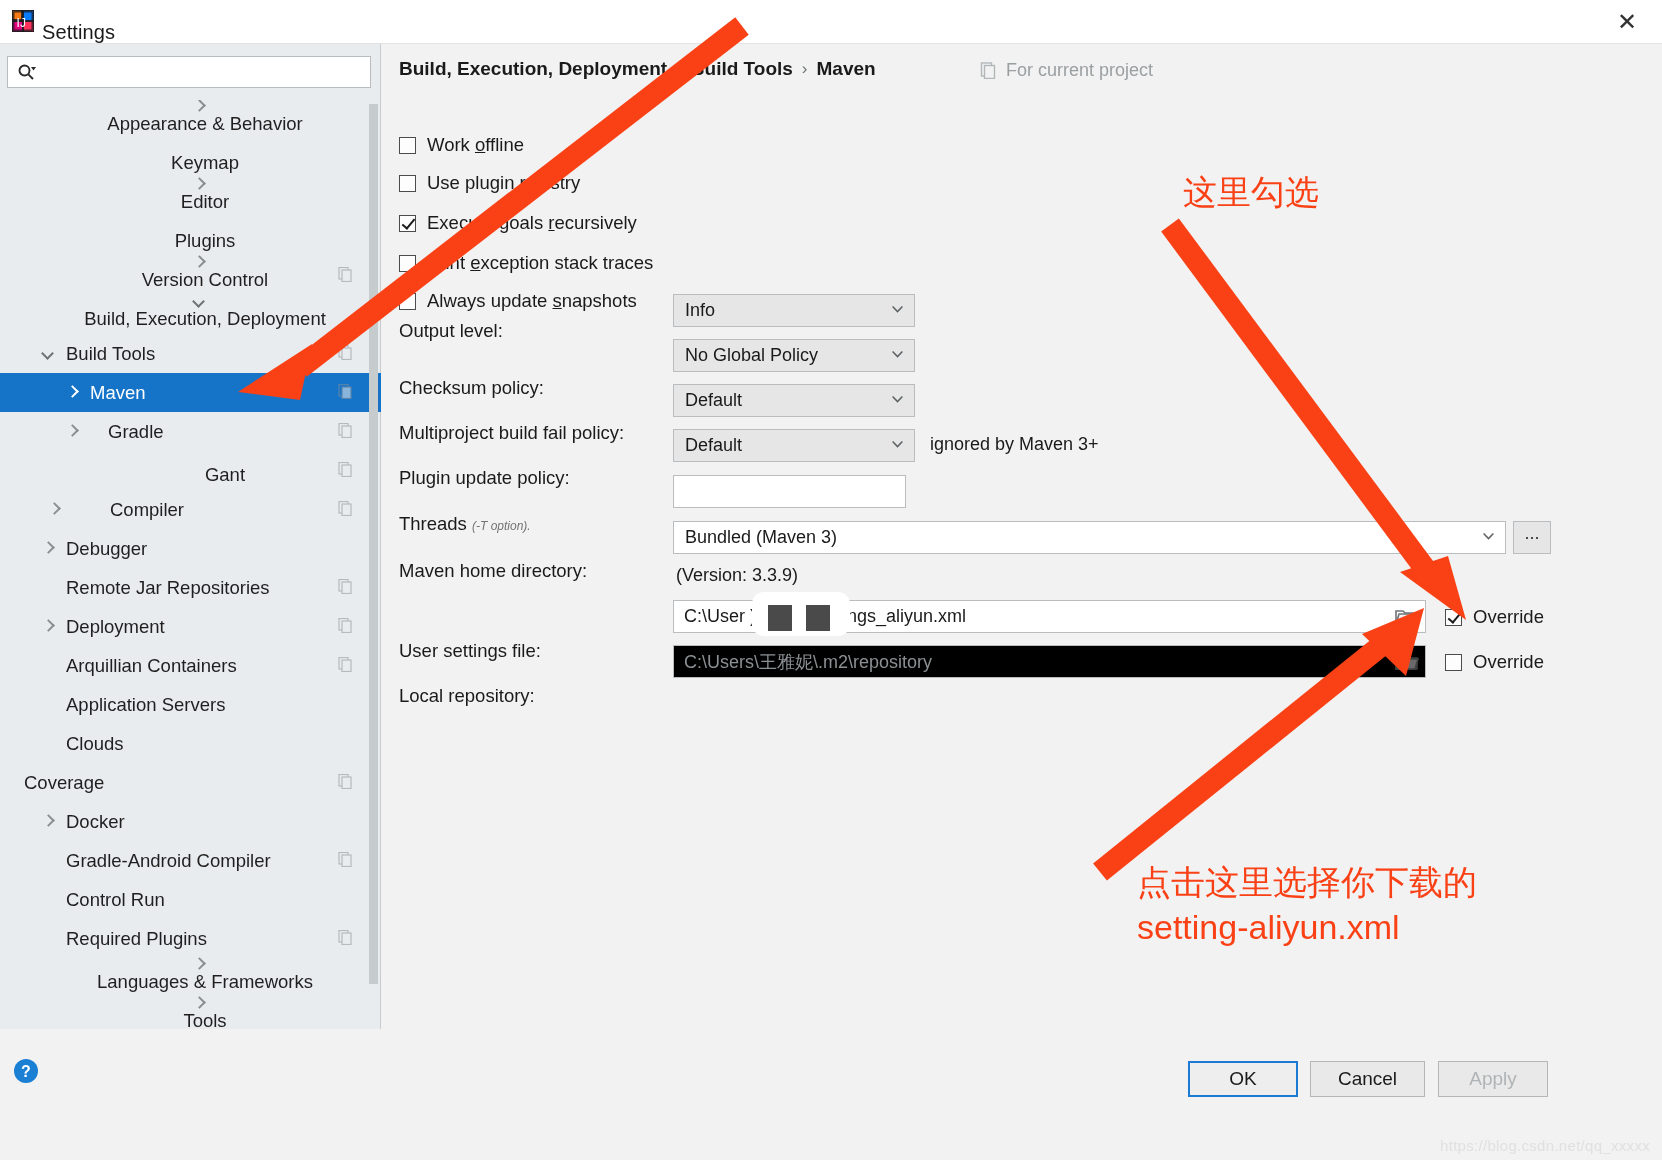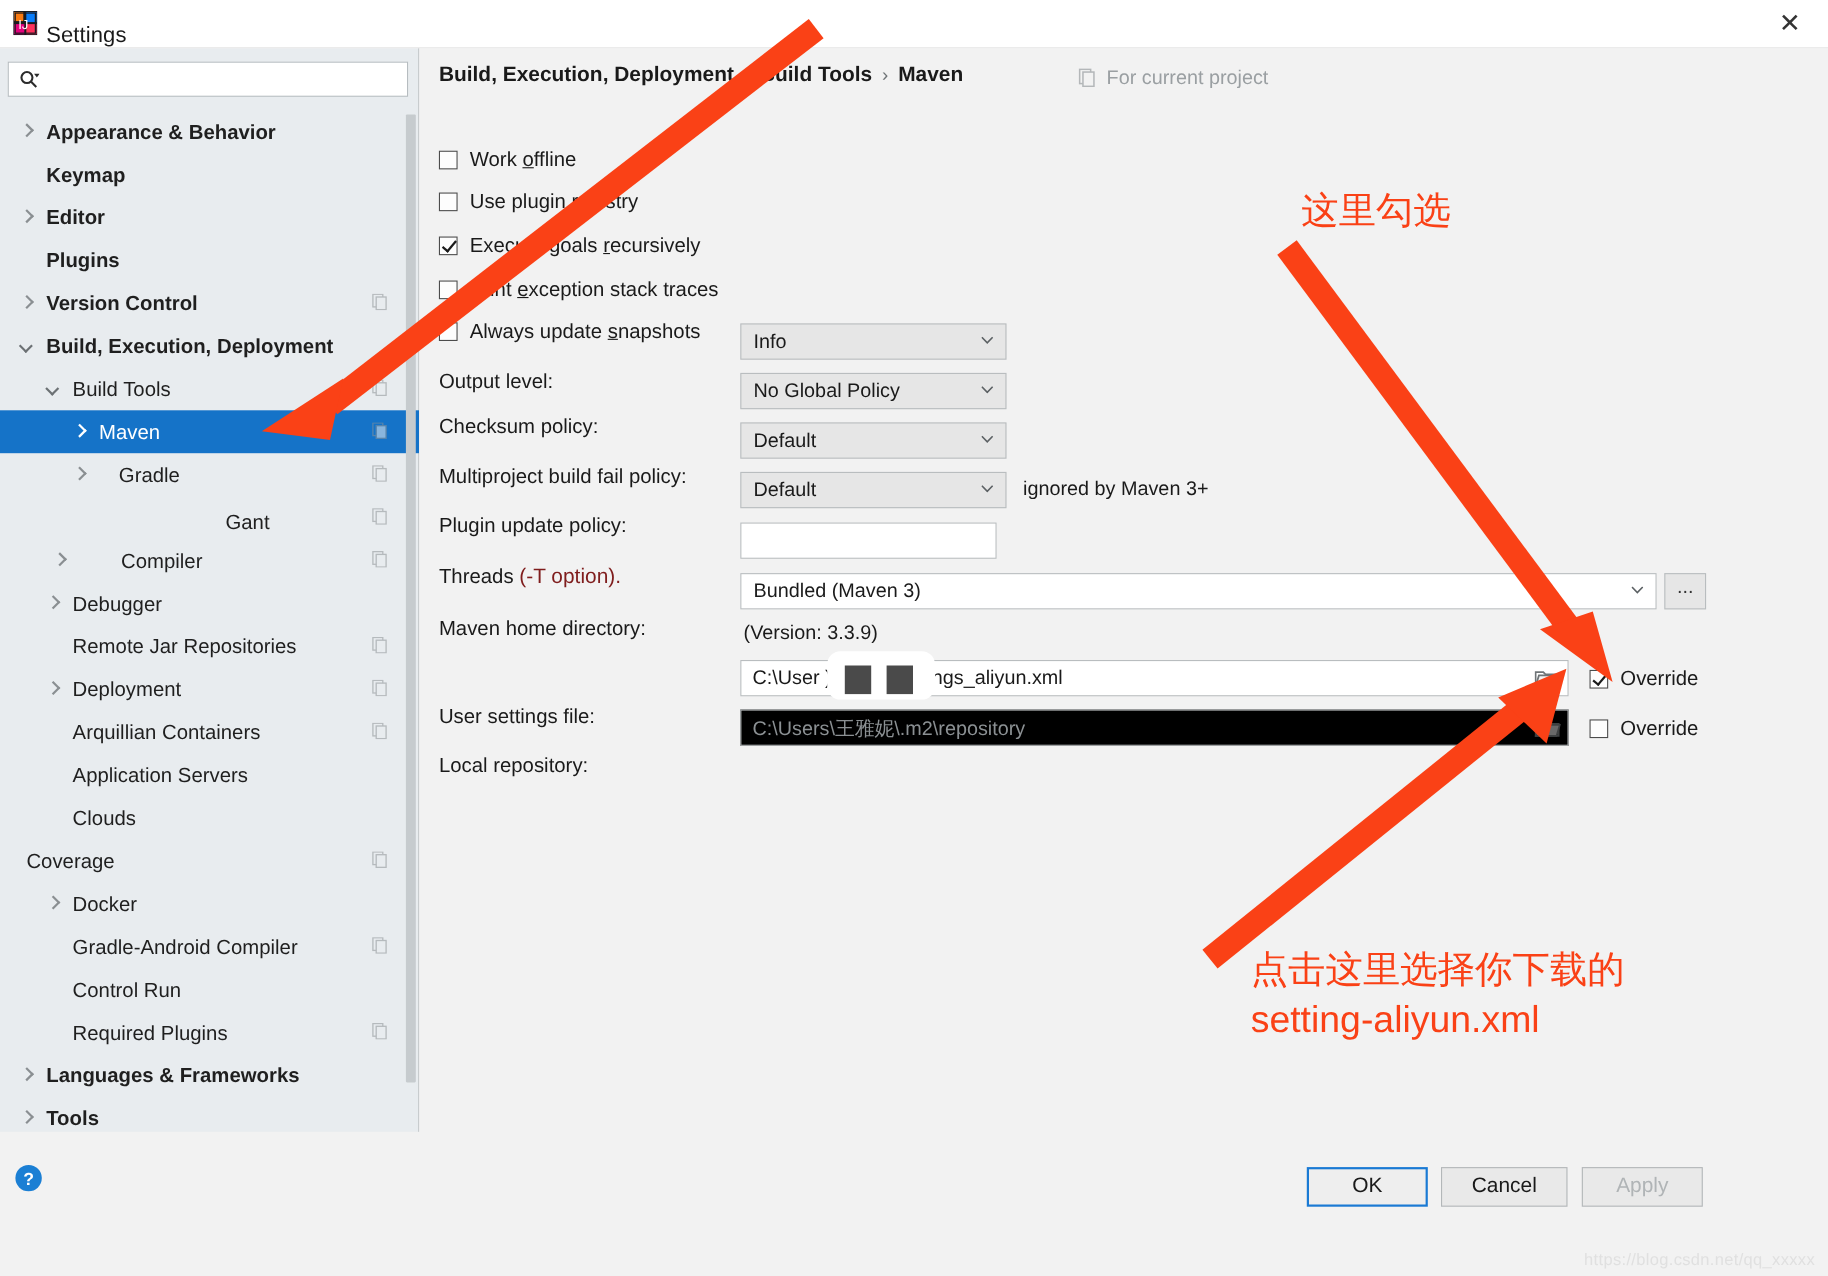--- a/index.html
+++ b/index.html
@@ -67,21 +67,21 @@
     overflow: hidden;
   }
   .tree-item {
     position: relative;
     height: 39px;
     display: flex; align-items: center;
     cursor: pointer;
     font-size: 18.5px;
     color: #1f1f1f;
   }
-  .tree-item.bold { font-weight: bold; }
+  .tree-item.bold { font-weight: normal; flex-direction: column; }
   .tree-item.selected {
     background: #1573c8;
     color: #ffffff;
   }
   .arrow {
     width: 13px; height: 13px;
     flex: 0 0 13px;
     position: relative;
   }
   .arrow.right::before {
@@ -168,21 +168,21 @@
     transform: rotate(40deg);
   }
   .u { text-decoration: underline; }
 
   .field-label {
     position: absolute; left: 17px;
     font-size: 18.5px; color: #1a1a1a;
     white-space: nowrap;
   }
   .field-label .sub {
-    font-size: 19px; color: #7f1d1d;
+    font-size: 12px; font-style: italic; color: #737373;
   }
 
   .combo {
     position: absolute;
     height: 33px;
     background: #e6e6e6;
     border: 1px solid #b9bdbf;
     display: flex; align-items: center;
     font-size: 18px; color: #1a1a1a;
     padding-left: 11px;
@@ -495,21 +495,21 @@
         <div class="check-row" style="top: 208px;">
           <span class="cb"></span>
           <span><span>Print </span><span class="u">e</span><span>xception stack traces</span></span>
         </div>
         <div class="check-row" style="top: 246px;">
           <span class="cb"></span>
           <span><span>Always update </span><span class="u">s</span><span>napshots</span></span>
         </div>
       </div>
 
-    <div class="field-label" style="top:292px">Output level:</div>
+    <div class="field-label" style="top:276px">Output level:</div>
     <div class="combo" style="left:291px; top:250px; width:242px;">
       <span>Info</span>
       <svg class="chev" viewBox="0 0 11 7">
           <path d="M0.6 0.6 L5.5 5.6 L10.4 0.6" fill="none" stroke="#5c6164" stroke-width="1.5"></path>
         </svg>
     </div>
 
     <div class="field-label" style="top:333px">Checksum policy:</div>
     <div class="combo" style="left:291px; top:295px; width:242px;">
       <span>No Global Policy</span>

